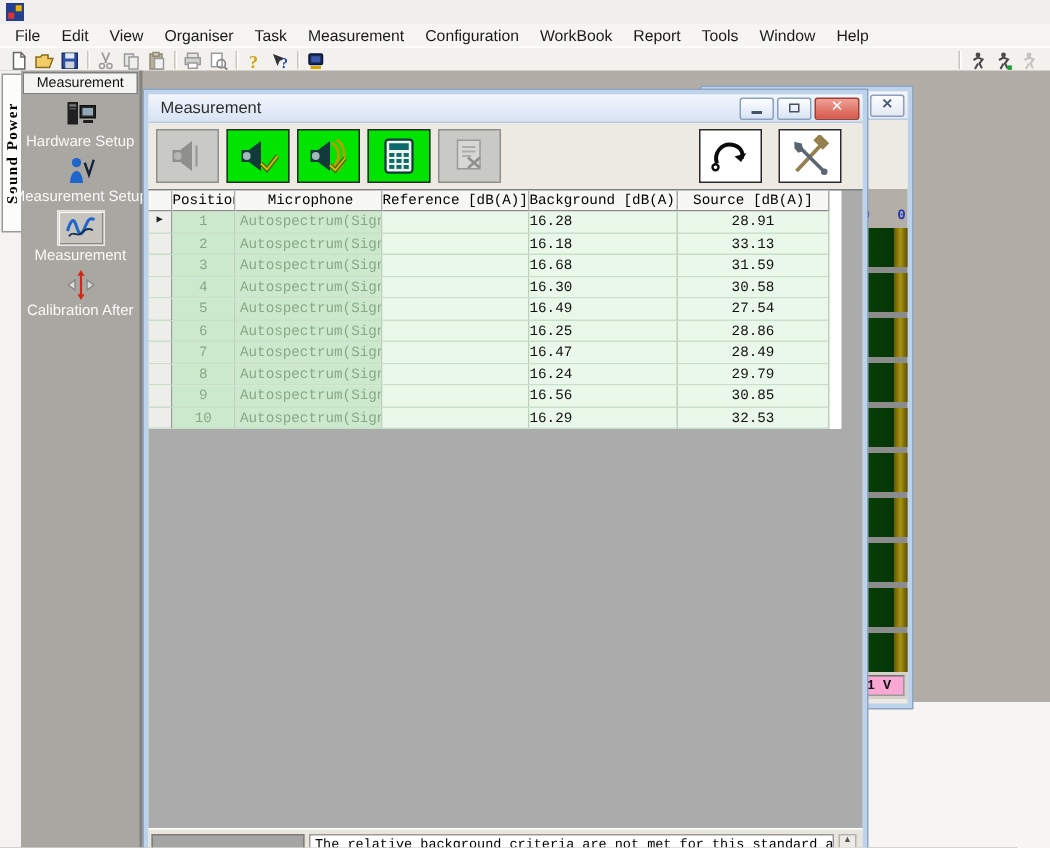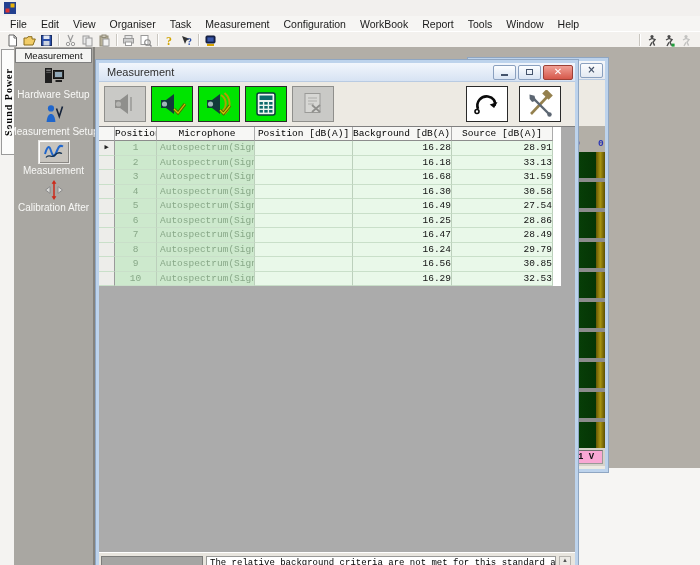--- a/index.html
+++ b/index.html
@@ -59,22 +59,22 @@
   .table-wrap{background:#fff;width:462px;}
   .trow{display:flex;}
   .cell{box-sizing:border-box;font-family:"Liberation Mono",monospace;font-size:9.5px;line-height:13px;
         border-right:1px solid #bcd0bc;border-bottom:1px solid #c9dfc9;height:14.5px;overflow:hidden;white-space:nowrap;}
   .thead .cell{background:#f7f7f5;color:#000;border-right:1px solid #ababab;border-bottom:1px solid #8c8c8c;
         text-align:center;height:14px;}
   .c-sel{width:16px;background:#ededea;border-right:1px solid #9a9a9a;text-align:center;font-size:7px;color:#222;}
   .c-pos{width:42px;text-align:center;}
   .c-mic{width:98px;padding-left:3px;}
   .c-ref{width:98px;text-align:center;}
-  .c-bg{width:99px;text-align:right;}
-  .c-src{width:101px;text-align:right;}
+  .c-bg{width:99px;text-align:left;}
+  .c-src{width:101px;text-align:center;}
   .tbody .c-pos,.tbody .c-mic{background:#cde9cd;color:#88a888;}
   .tbody .c-ref,.tbody .c-bg,.tbody .c-src{background:#e9f8e9;color:#111;}
   .mw-status{height:23px;background:#e8e5de;border-top:1px solid #fff;display:flex;align-items:stretch;
              padding:3px 4px 3px 2px;gap:3px;box-sizing:border-box;}
   .status-left{width:100px;background:#a5a5a3;border:1px solid #7d7d7b;}
   .status-msg{flex:1;background:#fff;border:1px solid #9a9a98;font-family:"Liberation Mono",monospace;
               font-size:9px;line-height:13px;padding:0 3px;white-space:nowrap;overflow:hidden;color:#000;}
   .status-scroll{width:10px;background:#eceae5;border:1px solid #b5b3ae;font-size:6px;color:#555;
               display:flex;align-items:flex-start;justify-content:center;line-height:7px;}
   
@@ -529,21 +529,21 @@
           </div>
         </span>
     </div>
     <div class="mw-grid">
       <div class="table-wrap">
         <div class="thead" id="thead">
             <div class="trow">
               <div class="cell c-sel"></div>
               <div class="cell c-pos">Position</div>
               <div class="cell c-mic">Microphone</div>
-              <div class="cell c-ref">Position [dB(A)]</div>
+              <div class="cell c-ref">Reference [dB(A)]</div>
               <div class="cell c-bg">Background [dB(A)]</div>
               <div class="cell c-src">Source [dB(A)]</div>
             </div>
           </div>
         <div class="tbody" id="tbody">
             <div class="trow">
               <div class="cell c-sel">▶</div>
               <div class="cell c-pos">1</div>
               <div class="cell c-mic">Autospectrum(Signal 01)</div>
               <div class="cell c-ref"></div>

